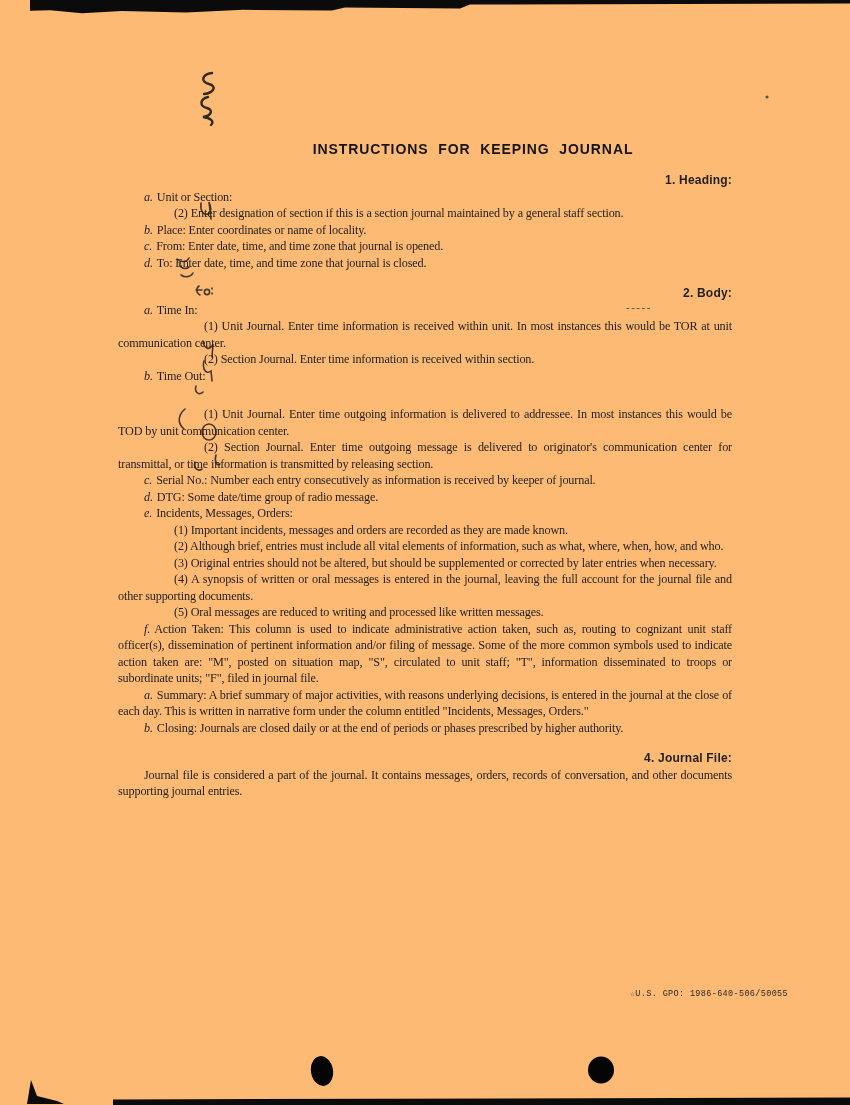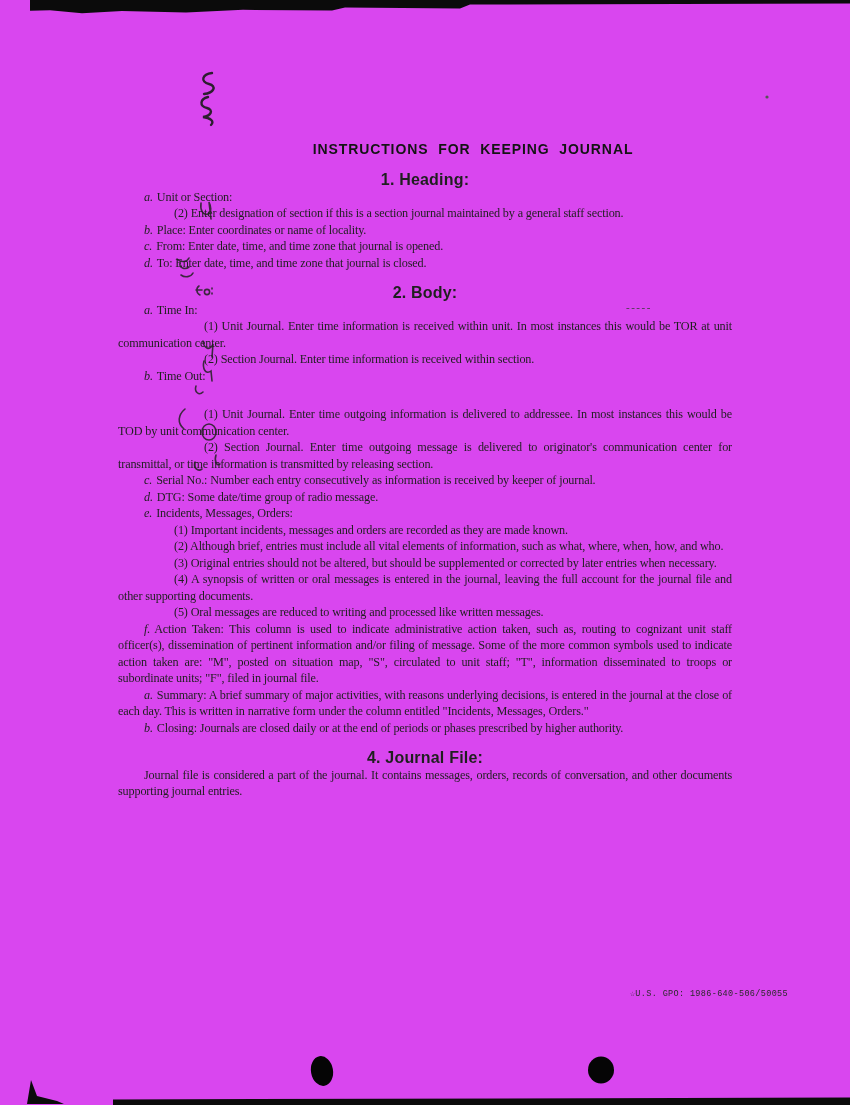--- a/index.html
+++ b/index.html
@@ -1,25 +1,25 @@
 <!DOCTYPE html>
 <html><head>
 <meta charset="utf-8">
 <style>
   html,body{margin:0;padding:0}
   body{width:850px;height:1105px;background:#ececea;font-family:"Liberation Serif",serif}
-  .page{position:relative;width:850px;height:1105px;background:#d946ef;overflow:hidden}
+  .page{position:relative;width:850px;height:1105px;background:#fdba74;overflow:hidden}
   .content{position:absolute;left:118px;top:140px;width:614px;color:#1f1f1f;
            font-size:12.2px;line-height:16.5px;letter-spacing:-0.15px;text-align:justify}
   .title{font-family:"Liberation Sans",sans-serif;font-weight:700;font-size:14px;
          letter-spacing:.9px;word-spacing:5px;color:#141414;text-align:center;
          padding-left:96px;margin:0 0 13px 0;line-height:18px}
   .para{margin:0}
-  .para.s{font-family:"Liberation Sans",sans-serif;font-weight:700;font-size:16px;
-          letter-spacing:.2px;margin-top:14px;text-align:center}
+  .para.s{font-family:"Liberation Sans",sans-serif;font-weight:700;font-size:12px;
+          letter-spacing:.2px;margin-top:14px;text-align:right}
   .para.a{text-indent:26px}
   .para.n1{text-indent:56px}
   .para.n2{text-indent:86px}
   .para.p{text-indent:26px}
   .para.gap{margin-top:22px}
   .para i{font-style:italic;margin-right:4px}
   .dashes{position:absolute;left:626px;top:301px;font-size:11px;letter-spacing:1.5px;
           color:#3c3c3c}
   .footer{position:absolute;left:628px;top:988px;width:160px;text-align:right;
           font-family:Liberation Mono, monospace;font-size:8.5px;letter-spacing:.35px;

